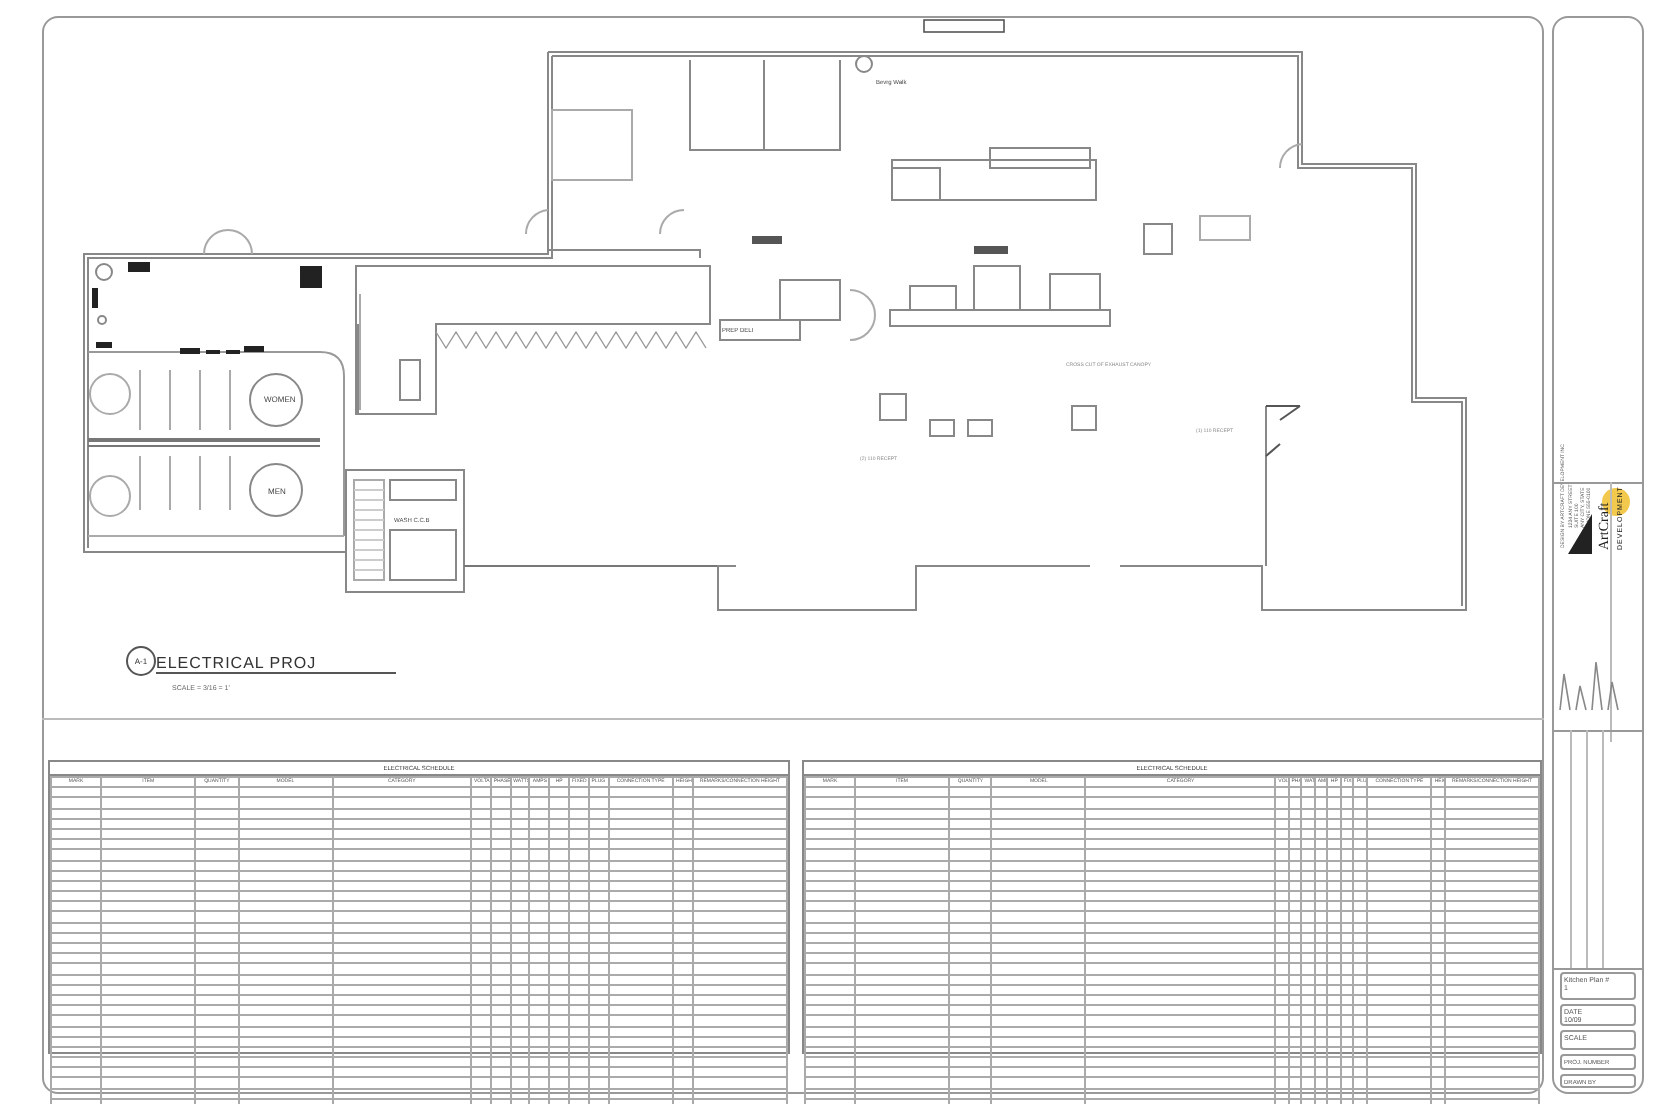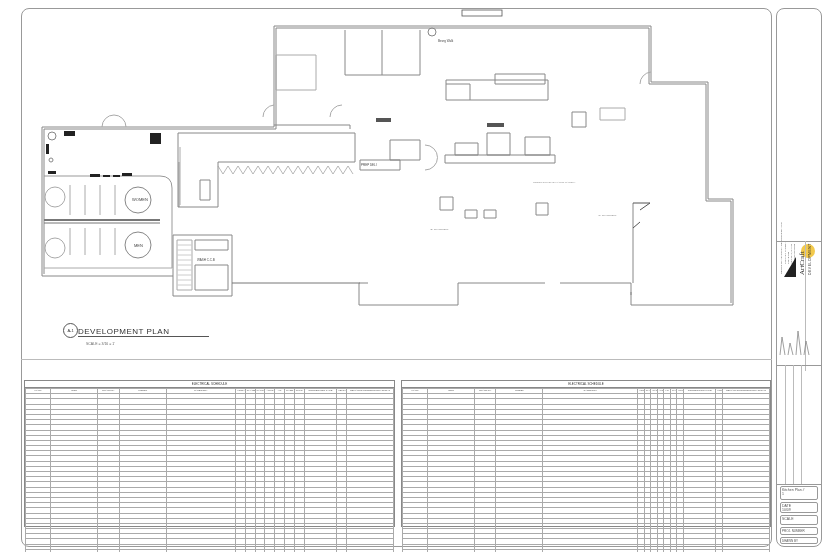--- a/index.html
+++ b/index.html
@@ -122,21 +122,21 @@
 <span class="room-label" style="left:132px;top:197px;">WOMEN</span>
 <span class="room-label" style="left:134px;top:243px;">MEN</span>
 <span class="room-label" style="left:361px;top:163px;font-size:3px;">PREP DELI</span>
 <span class="room-label" style="left:197px;top:258px;font-size:3px;">WASH C.C.B</span>
 <span class="room-label" style="left:438px;top:39px;font-size:3px;">Bevrg Walk</span>
 <span class="room-label" style="left:430px;top:228px;font-size:2.5px;color:#888;">(2) 110 RECEPT</span>
 <span class="room-label" style="left:533px;top:181px;font-size:2.5px;color:#888;">CROSS CUT OF EXHAUST CANOPY</span>
 <span class="room-label" style="left:598px;top:214px;font-size:2.5px;color:#888;">(1) 110 RECEPT</span>
 
 <div class="plan-badge">A-1</div>
-<div class="plan-title">DEVELOPMENT PLAN</div>
+<div class="plan-title">ELECTRICAL PROJ</div>
 <div class="plan-scale">SCALE = 3/16 = 1'</div>
 
 <div class="sched" style="left:24px;top:380px;width:369px;height:145px;">
   <div class="caption">ELECTRICAL SCHEDULE</div>
   <table>
     <thead>
         <tr>
       <th style="width:6%">MARK</th>
       <th style="width:12%">ITEM</th>
       <th style="width:5%">QUANTITY</th>

